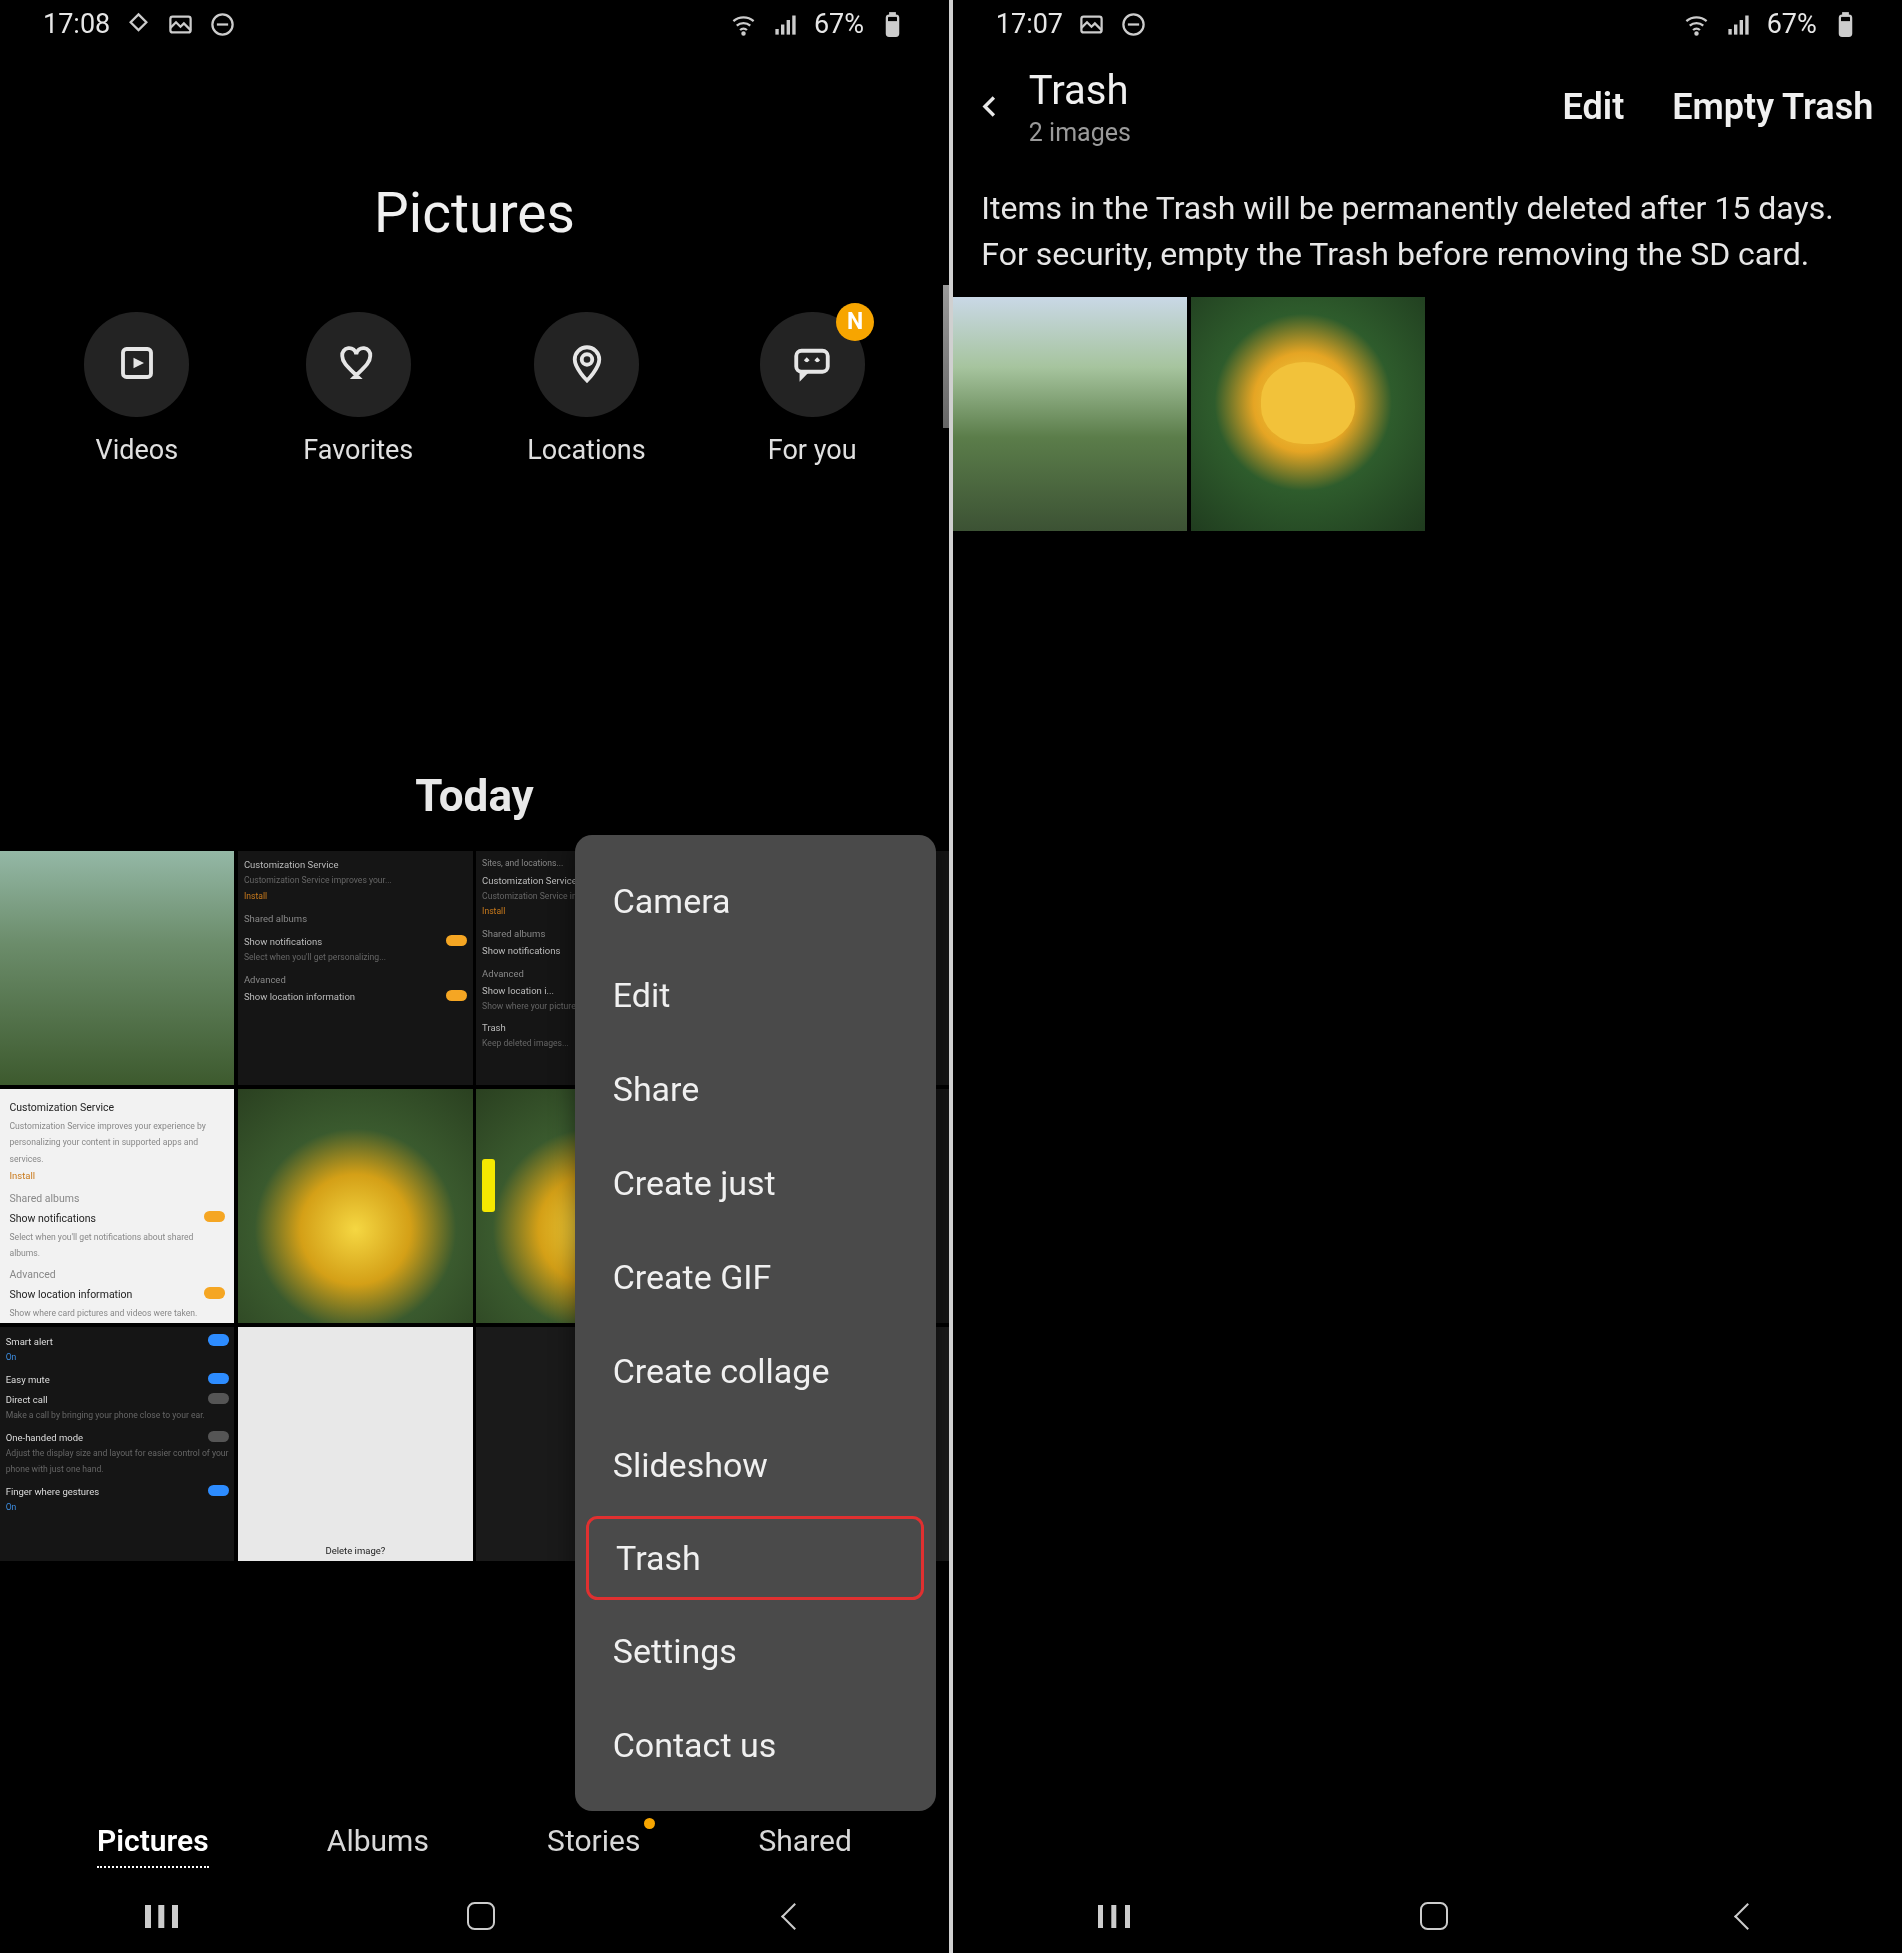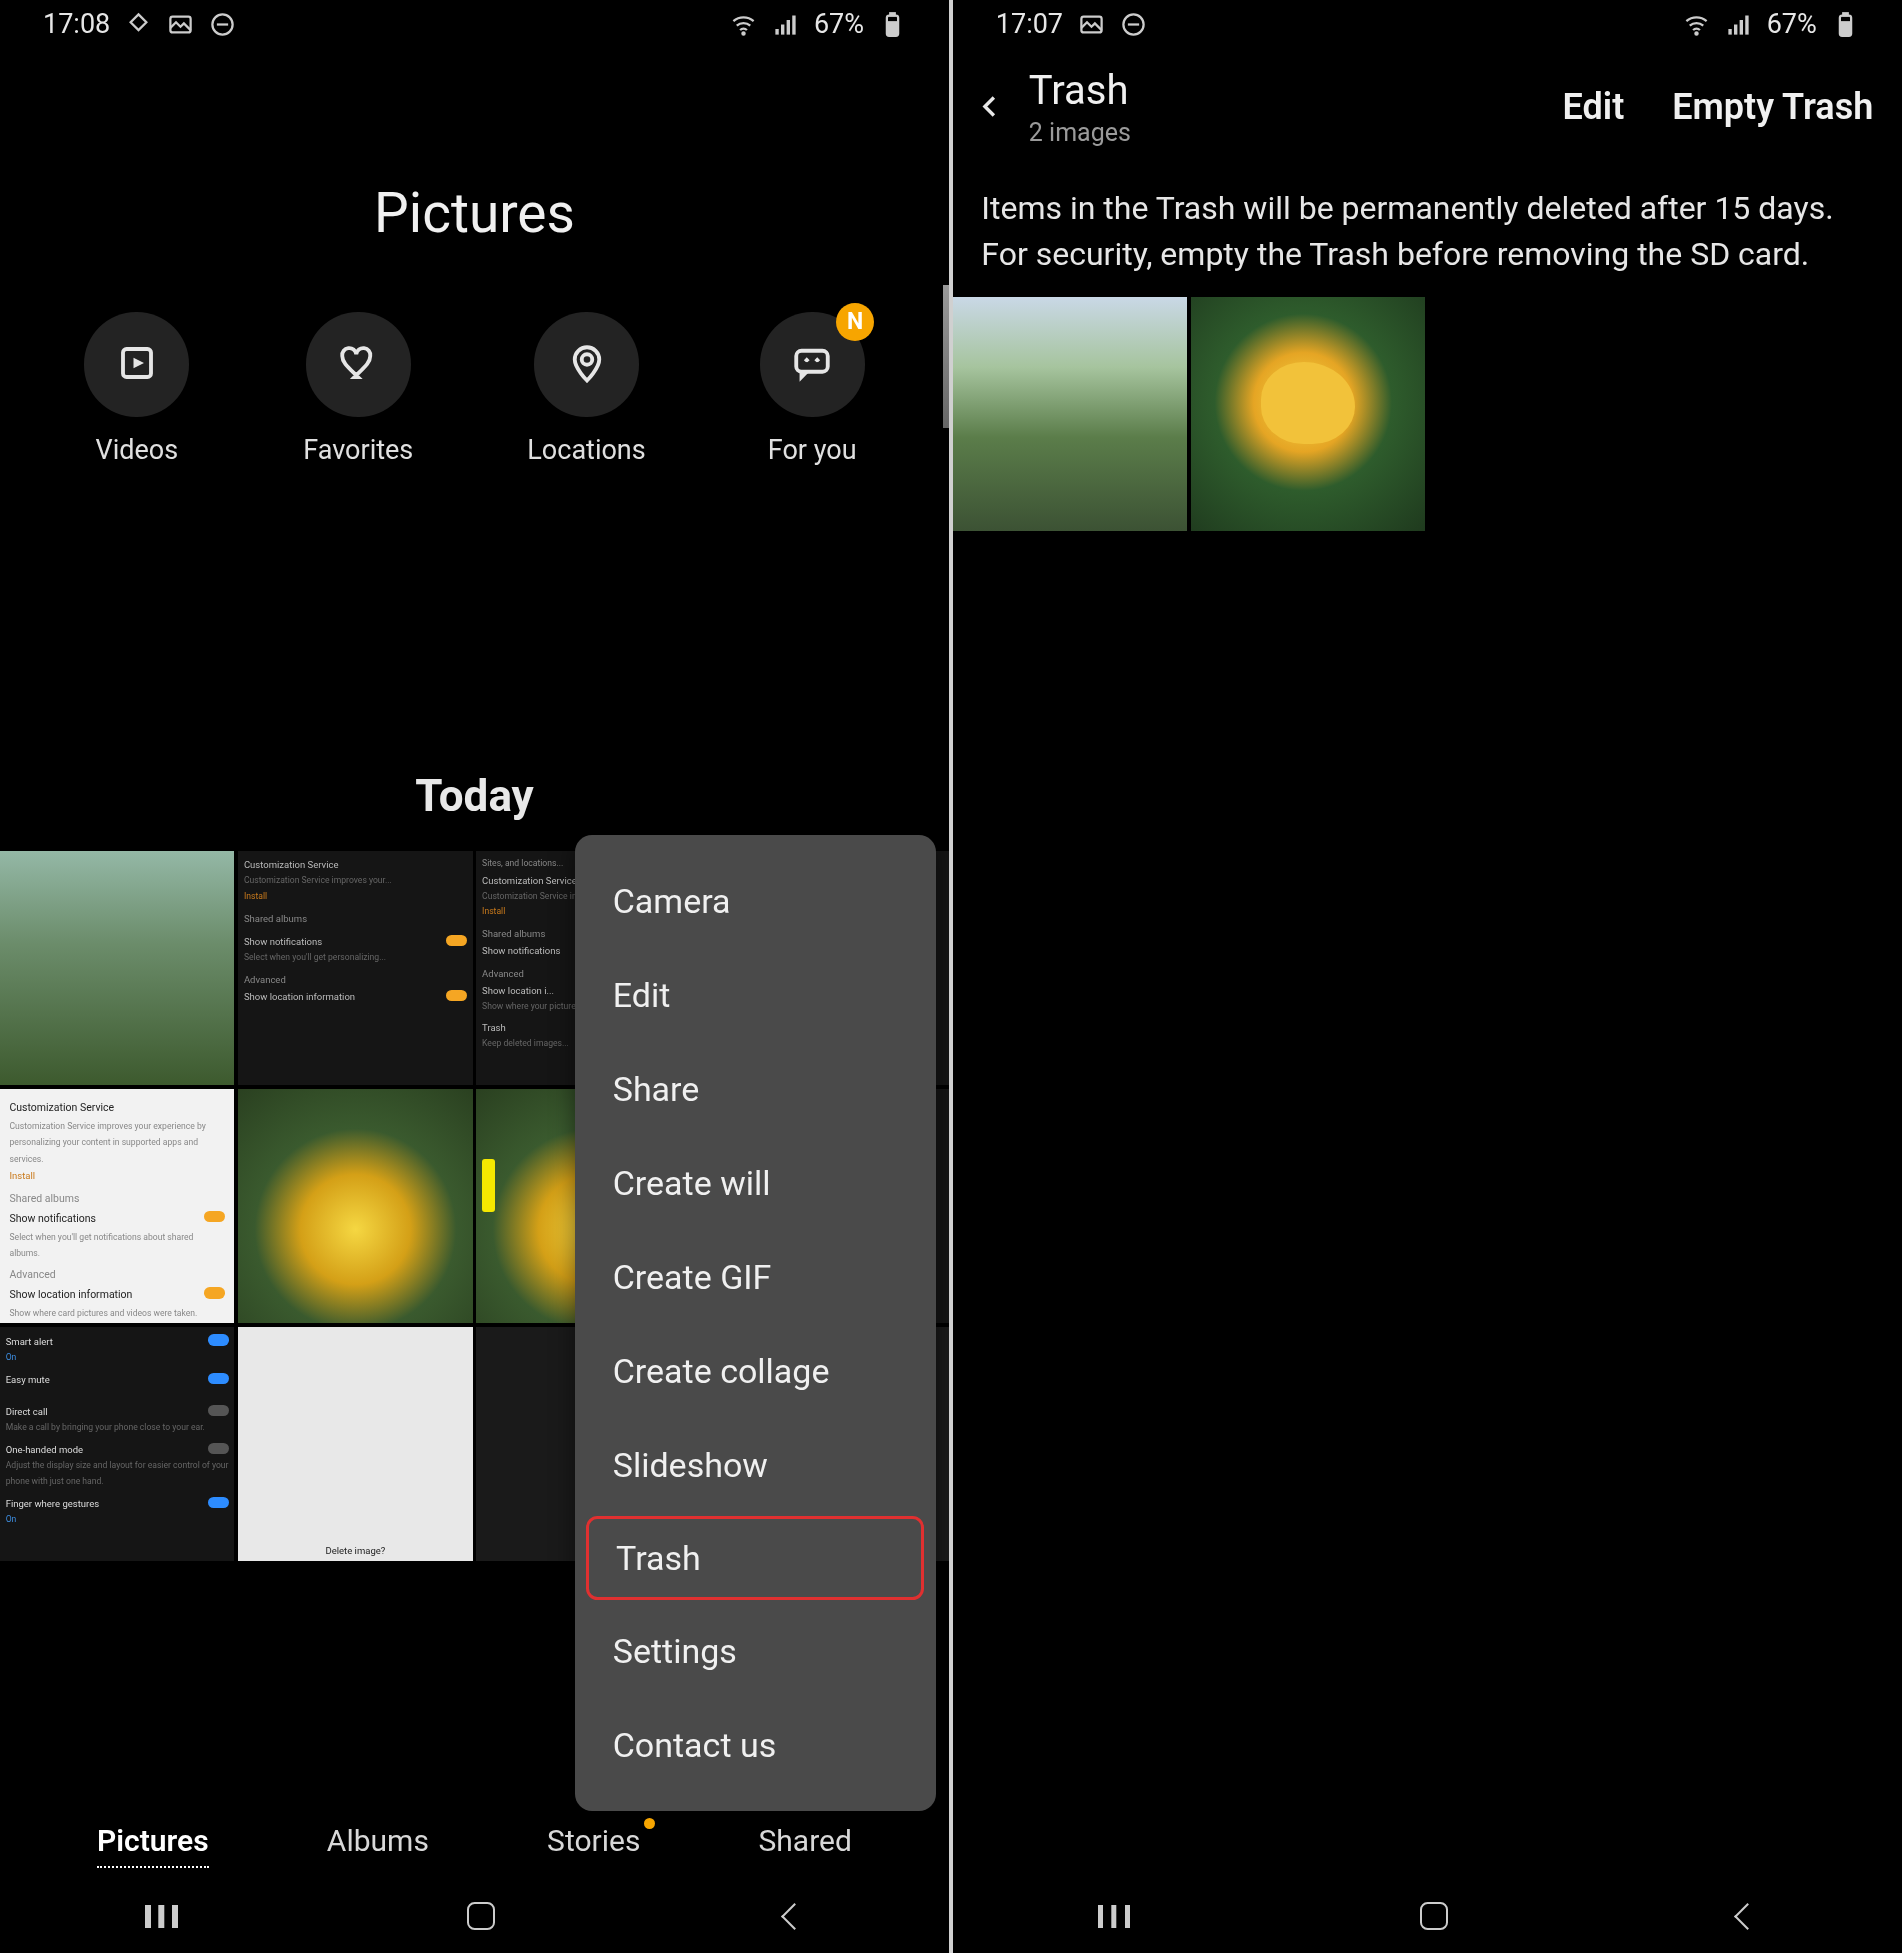--- a/index.html
+++ b/index.html
@@ -375,40 +375,40 @@
     <div class="thumb photo-yellow">
       <span class="yellow-tag"></span>
     </div>
     <div class="thumb settings-dark"></div>
 
     <div class="thumb settings-dark">
       <div class="settings-lines-dark">
         <div style="color:#ddd;"><span>Smart alert</span><span class="toggle-blue"></span></div>
         <div style="font-size:8.6px;color:#3d8de0;">On</div>
         <div style="color:#ddd;margin-top:5.7px;"><span>Easy mute</span><span class="toggle-blue"></span></div>
-        <div style="color:#ddd;margin-top:15px;"><span>Direct call</span><span class="toggle-off"></span></div>
+        <div style="color:#ddd;margin-top:3px;"><span>Direct call</span><span class="toggle-off"></span></div>
         <div style="font-size:8.6px;color:#666;">Make a call by bringing your phone close to your ear.</div>
         <div style="color:#ddd;margin-top:5.7px;"><span>One-handed mode</span><span class="toggle-off"></span></div>
         <div style="font-size:8.6px;color:#666;">Adjust the display size and layout for easier control of your phone with just one hand.</div>
         <div style="color:#ddd;margin-top:5.7px;"><span>Finger where gestures</span><span class="toggle-blue"></span></div>
         <div style="font-size:8.6px;color:#3d8de0;">On</div>
       </div>
     </div>
     <div class="thumb settings-light" style="background:#e8e8e8;">
       <div style="position:absolute;bottom:5.7px;left:0;right:0;font-size:9.5px;color:#222;text-align:center;">Delete image?</div>
     </div>
     <div class="thumb"></div>
     <div class="thumb"></div>
   </div>
 
   <div class="popup">
     <div class="popup-item">Camera</div>
     <div class="popup-item">Edit</div>
     <div class="popup-item">Share</div>
-    <div class="popup-item">Create will</div>
+    <div class="popup-item">Create just</div>
     <div class="popup-item">Create GIF</div>
     <div class="popup-item">Create collage</div>
     <div class="popup-item">Slideshow</div>
     <div class="popup-item highlighted">Trash</div>
     <div class="popup-item">Settings</div>
     <div class="popup-item">Contact us</div>
   </div>
 
   <div class="bottom-tabs">
     <div class="tab selected">Pictures</div>

